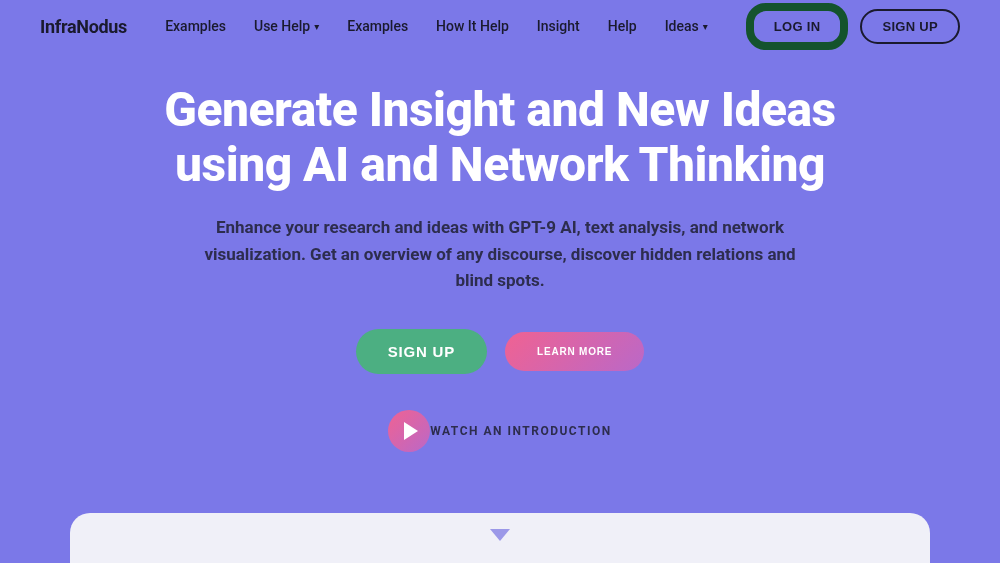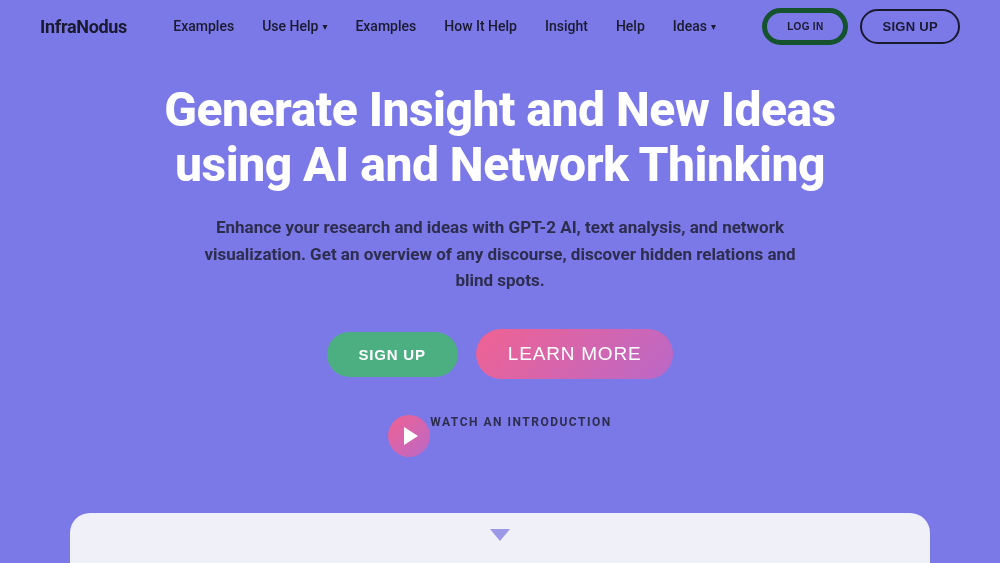--- a/index.html
+++ b/index.html
@@ -58,25 +58,25 @@
     }
 
     .nav-actions {
       display: flex;
       gap: 12px;
       align-items: center;
     }
 
     .btn-login {
       padding: 8px 20px;
-      border: 5px solid #14532d;
+      border: 8px solid #14532d;
       border-radius: 20px;
       background: transparent;
       color: #1a1a2e;
-      font-size: 10px;
+      font-size: 13px;
       font-weight: 600;
       cursor: pointer;
       letter-spacing: 0.3px;
     }
 
     .btn-signup-nav {
       padding: 8px 20px;
       border: 2px solid #1a1a2e;
       border-radius: 20px;
       background: transparent;
@@ -136,30 +136,30 @@
       letter-spacing: 0.8px;
       text-transform: uppercase;
     }
 
     .btn-learn-more {
       padding: 14px 32px;
       background: linear-gradient(135deg, #f06292, #ba68c8);
       border: none;
       border-radius: 30px;
       color: #ffffff;
-      font-size: 19px;
-      font-weight: 400;
+      font-size: 10px;
+      font-weight: 700;
       cursor: pointer;
       letter-spacing: 0.8px;
       text-transform: uppercase;
     }
 
     .watch-intro {
       display: flex;
-      align-items: flex-start;
+      align-items: center;
       cursor: pointer;
       margin-bottom: 30px;
     }
 
     .play-btn {
       width: 42px;
       height: 42px;
       background: linear-gradient(135deg, #f06292, #ba68c8);
       border-radius: 50%;
       display: flex;
@@ -255,21 +255,21 @@
   </ul>
 
   <div class="nav-actions">
     <button class="btn-login">LOG IN</button>
     <button class="btn-signup-nav">SIGN UP</button>
   </div>
 </nav>
 
 <section class="hero">
   <h1 class="hero-title">Generate Insight and New Ideas using AI and Network Thinking</h1>
-  <p class="hero-subtitle">Enhance your research and ideas with GPT-2 AI, text analysis, and network visualization. Get an overview of any discourse, discover hidden relations and blind spots.</p>
+  <p class="hero-subtitle">Enhance your research and ideas with GPT-9 AI, text analysis, and network visualization. Get an overview of any discourse, discover hidden relations and blind spots.</p>
 
   <div class="hero-buttons">
     <button class="btn-signup-hero">SIGN UP</button>
     <button class="btn-learn-more">LEARN MORE</button>
   </div>
 
   <div class="watch-intro">
     <div class="play-btn"></div>
     <span class="watch-text">WATCH AN INTRODUCTION</span>
   </div>

